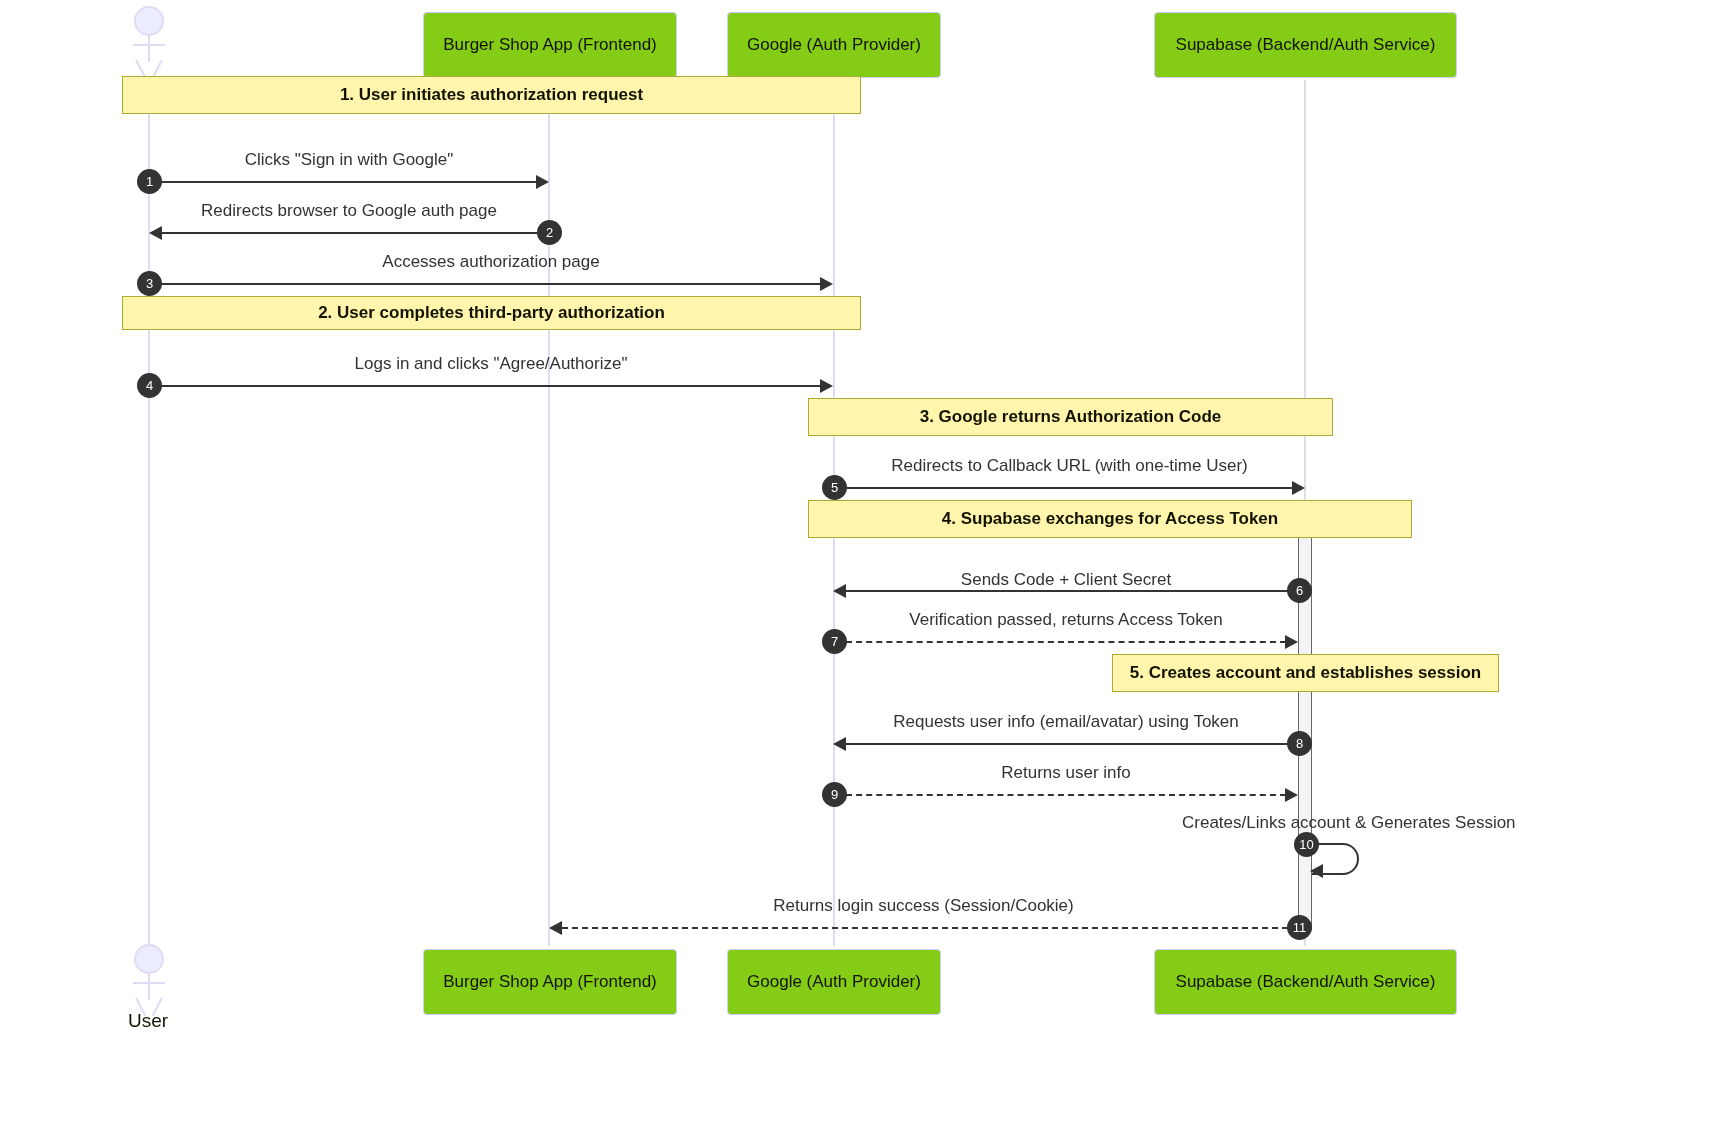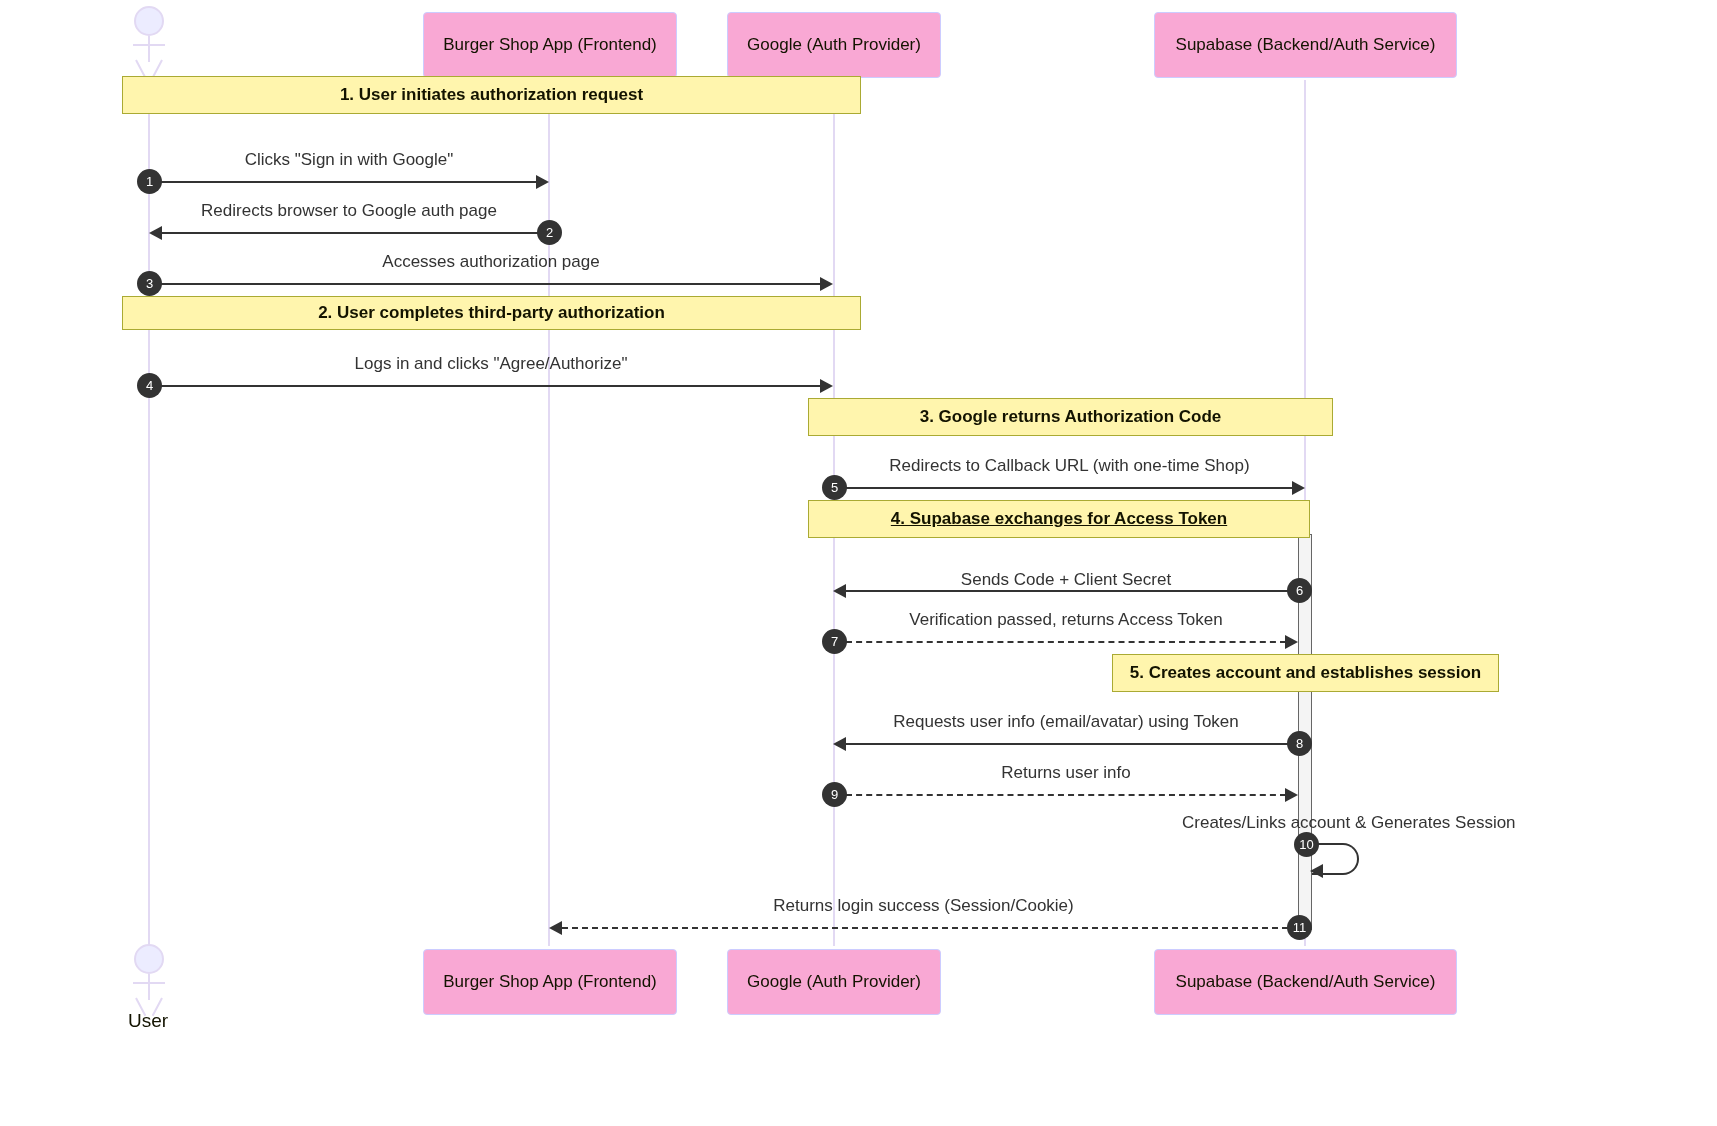--- a/index.html
+++ b/index.html
@@ -2,21 +2,21 @@
 <html><head>
 <meta charset="utf-8">
 <style>
   html,body{margin:0;padding:0;background:#ffffff;}
   body{font-family:"Liberation Sans", sans-serif;}
   #canvas{position:relative;width:1717px;height:1126px;background:#ffffff;overflow:hidden;}
 
   
   .actor-box{
     position:absolute;box-sizing:border-box;
-    background:#f9a8d4;border:1px solid #CCCCFF;border-radius:4px;
+    background:#84cc16;border:1px solid #CCCCFF;border-radius:4px;
     display:flex;align-items:center;justify-content:center;
     font-size:17px;color:#131300;text-align:center;line-height:1.2;
   }
 
   
   .lifeline{position:absolute;width:2px;background:#E2D9F3;}
 
   
   .activation{position:absolute;background:#F4F4F4;border:1px solid #666666;box-sizing:border-box;}
 
@@ -117,26 +117,26 @@
 
   <div class="msg-label" style="left:149px; top:354px; width:684px;">Logs in and clicks "Agree/Authorize"</div>
   <div class="msg-line" style="left:149px; top:385px; width:672px;"></div>
   <div class="arrow-head right" style="left:820px; top:379px;"></div>
   <div class="seqnum" style="left:137px; top:373px;">4</div>
 
   <div class="note" style="left:808px; top:398px; width:525px; height:38px;">
     <span>3. Google returns Authorization Code</span>
   </div>
 
-  <div class="msg-label" style="left:834px; top:456px; width:471px;">Redirects to Callback URL (with one-time Shop)</div>
+  <div class="msg-label" style="left:834px; top:456px; width:471px;">Redirects to Callback URL (with one-time User)</div>
   <div class="msg-line" style="left:834px; top:487px; width:459px;"></div>
   <div class="arrow-head right" style="left:1292px; top:481px;"></div>
   <div class="seqnum" style="left:822px; top:475px;">5</div>
 
-  <div class="note" style="left:808px; top:500px; width:502px; height:38px;text-decoration:underline;">
+  <div class="note" style="left:808px; top:500px; width:604px; height:38px;">
     <span>4. Supabase exchanges for Access Token</span>
   </div>
 
   <div class="msg-label" style="left:834px; top:570px; width:464px;">Sends Code + Client Secret</div>
   <div class="msg-line" style="left:846px; top:590px; width:452px;"></div>
   <div class="arrow-head left" style="left:833px; top:584px;"></div>
   <div class="seqnum" style="left:1287px; top:578px;">6</div>
 
   <div class="msg-label" style="left:834px; top:610px; width:464px;">Verification passed, returns Access Token</div>
   <div class="msg-line dashed" style="left:846px; top:641px; width:440px;"></div>

